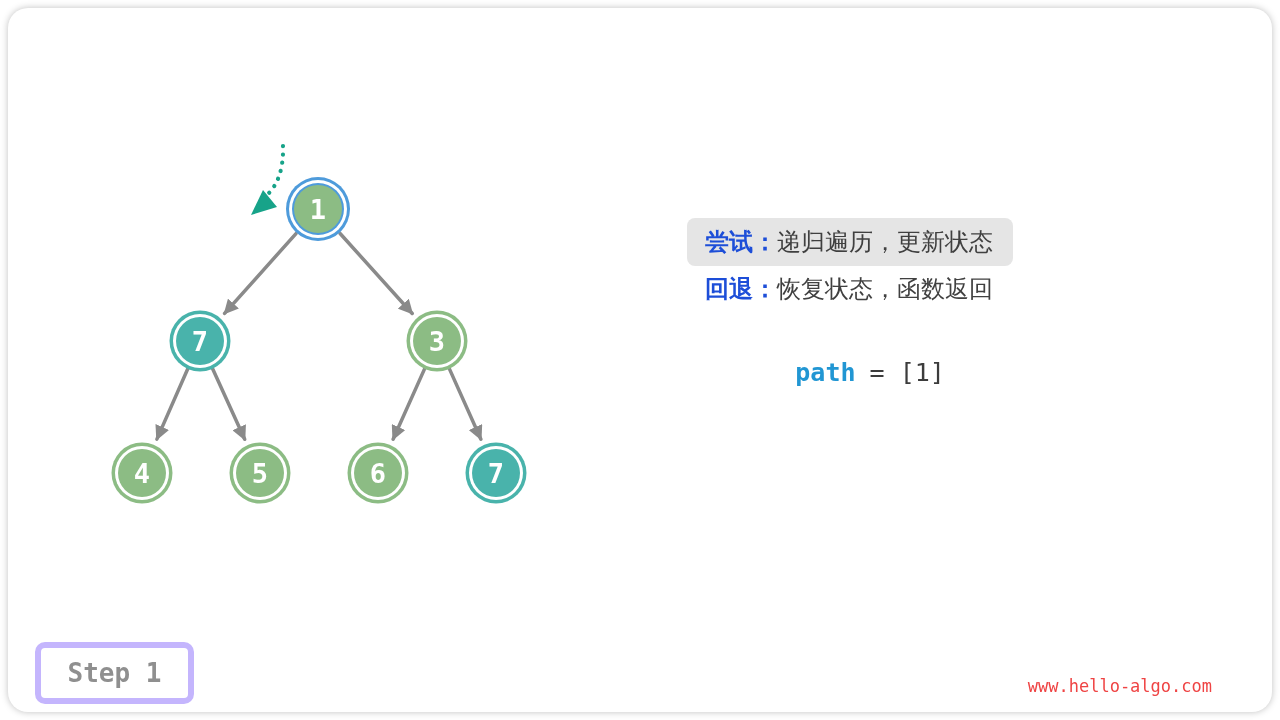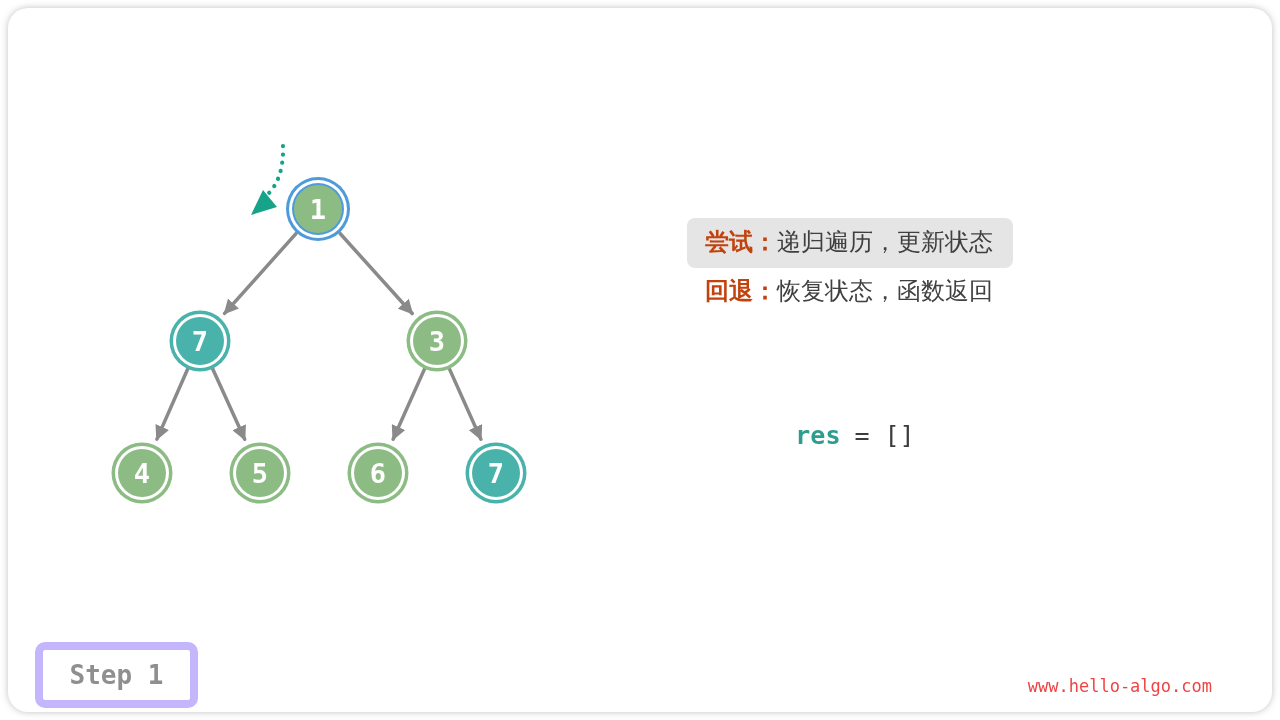--- a/index.html
+++ b/index.html
@@ -24,32 +24,32 @@
   .node.green { background:#8CBC84; box-shadow:0 0 0 3px #fff, 0 0 0 6.5px #8CBC84; }
   .node.teal  { background:#49B3AB; box-shadow:0 0 0 3px #fff, 0 0 0 6.5px #49B3AB; }
   .node.current { background:#8CBC84; box-shadow:0 0 0 2px #4E9BDB, 0 0 0 5px #fff, 0 0 0 8px #4E9BDB; }
 
   .annotations { position:absolute; left:705px; top:218px; width:360px; }
   .try-box {
     display:inline-block; margin-left:-18px; background:#E5E5E5;
     border-radius:8px; padding:10px 20px 10px 18px;
     font-size:24px; line-height:1.15; color:#404040;
   }
-  .ann-label { font-weight:bold; color:#c2410c;font-family:Liberation Mono, monospace; }
+  .ann-label { font-weight:bold; color:#1d4ed8; }
   .ann-line { margin-top:9px; font-size:24px; line-height:1.2; color:#404040; }
   .code-line { margin-top:26px; font:25px "DejaVu Sans Mono",monospace; white-space:pre; }
   .code-line.res-line { margin-top:85px; }
   .code-name { font-weight:bold; }
   .code-name.path { color:#2196D3; }
   .code-name.res { color:#2F9C8E; }
   .code-val { color:#3C3C3C; margin-left:14px; }
 
   .step-badge {
     position:absolute; left:35px; top:642px; width:147px; height:50px;
-    border:8px solid #c4b5fd; border-radius:10px; background:#fff;
+    border:6px solid #c4b5fd; border-radius:10px; background:#fff;
     display:flex; align-items:center; justify-content:center;
     color:#8F8F8F; font:bold 26px "DejaVu Sans Mono",monospace;
   }
   .watermark {
     position:absolute; right:68px; top:676px;
     color:#ef4444; font:17px "DejaVu Sans Mono",monospace;
   }
 </style>
 </head>
 <body>
@@ -85,20 +85,20 @@
   <div class="node green" style="left:378px; top:473px;">6</div>
   <div class="node teal" style="left:496px; top:473px;">7</div>
 
   <div class="annotations">
     <div class="try-box">
       <span class="ann-label">尝试：</span><span>递归遍历，更新状态</span>
     </div>
     <div class="ann-line">
       <span class="ann-label">回退：</span><span>恢复状态，函数返回</span>
     </div>
-    <div class="code-line res-line">
-      <span class="code-name res">res</span><span class="code-val">= []</span>
+    <div class="code-line">
+      <span class="code-name path">path</span><span class="code-val">= [1]</span>
     </div>
   </div>
 
   <div class="step-badge">Step 1</div>
   <div class="watermark">www.hello-algo.com</div>
 </div>
 
 </body></html>

